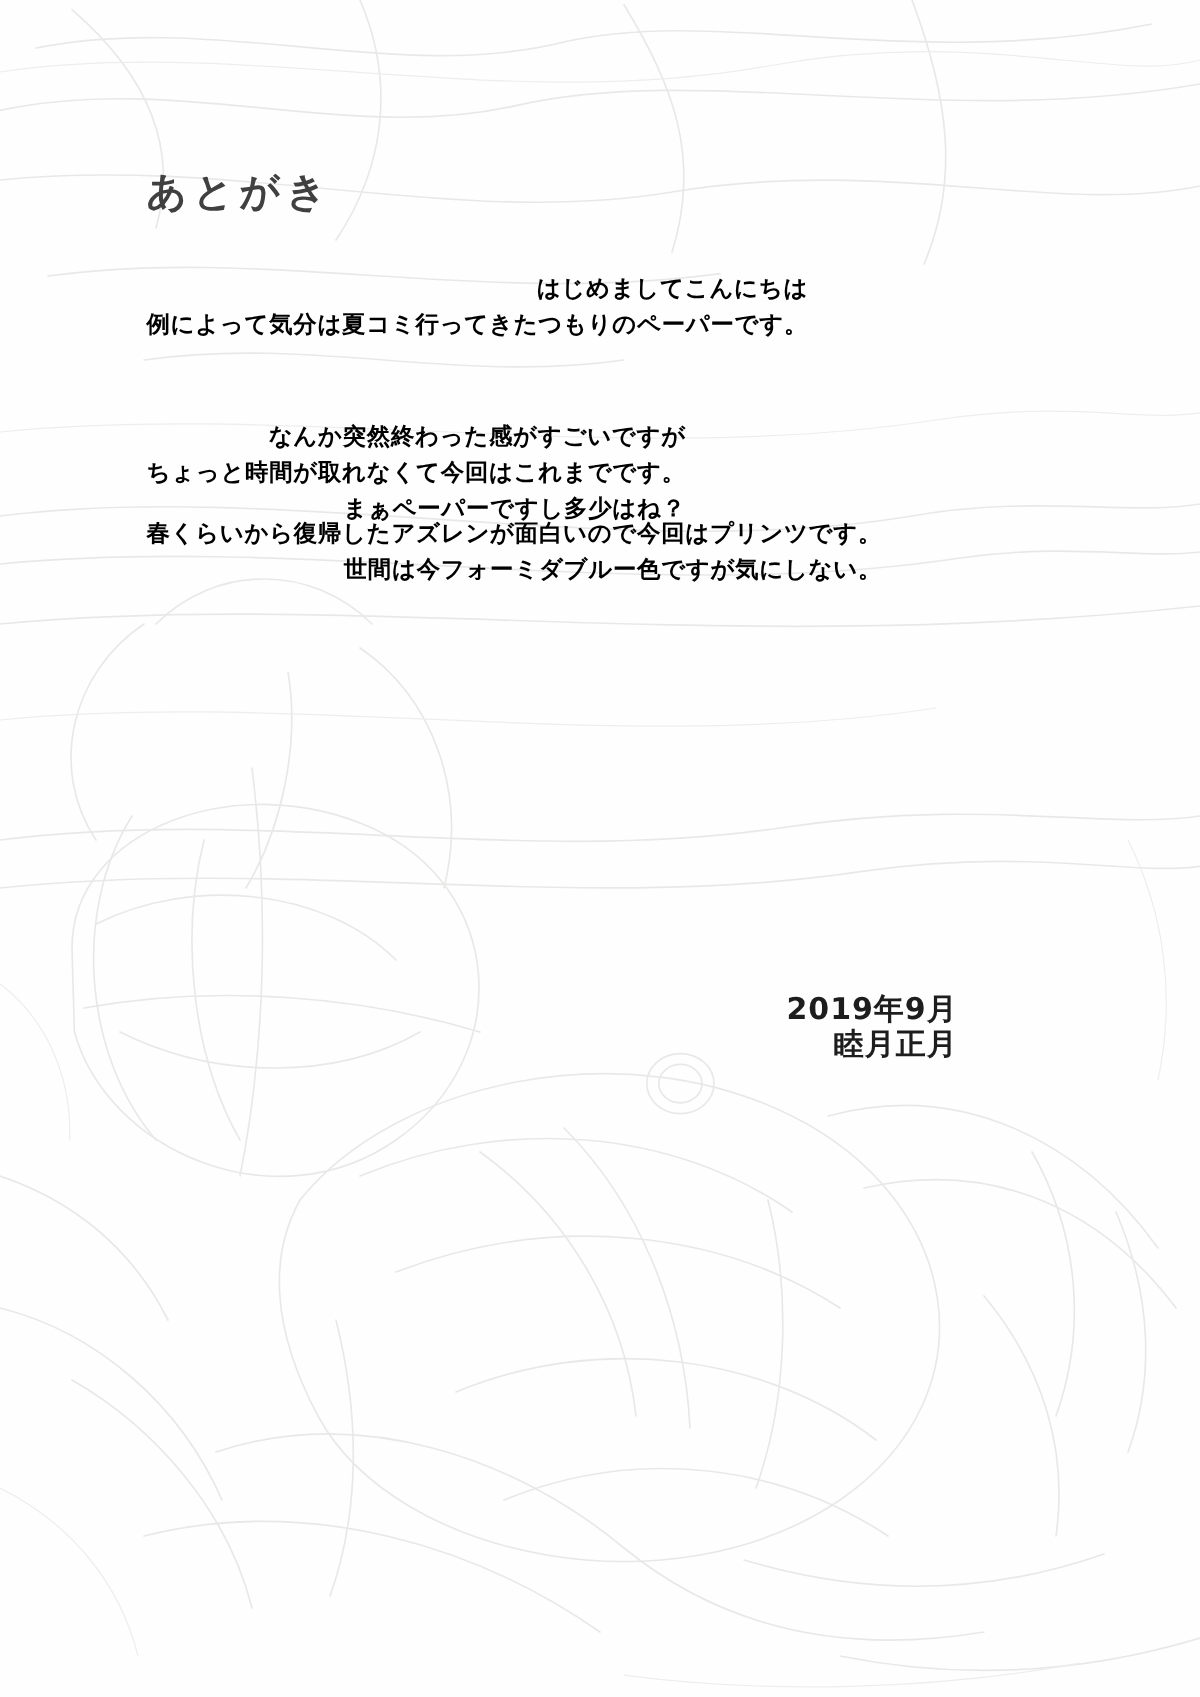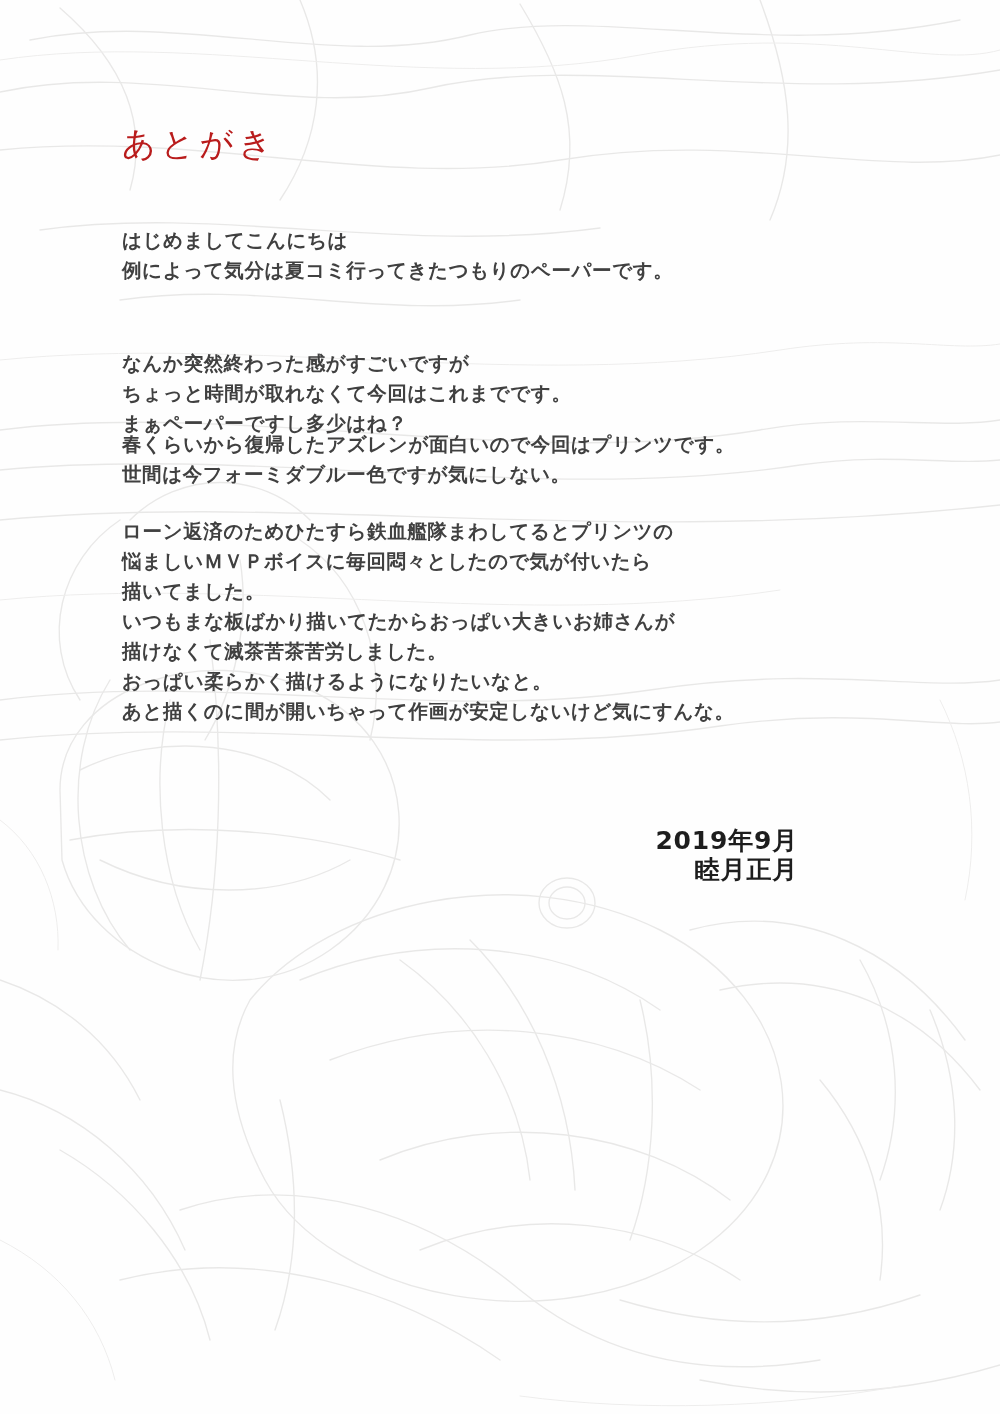--- a/index.html
+++ b/index.html
@@ -37,38 +37,39 @@
     position: absolute;
     left: 0;
     top: 0;
     width: 1000px;
     height: 1414px;
   }
 
   .afterword-title {
     position: absolute;
     left: 122px;
-    top: 122px;
+    top: 138px;
     font-family: "DejaVu Sans", sans-serif;
     font-size: 33px;
-    font-weight: 400;
+    font-weight: 700;
     letter-spacing: 5px;
-    color: #b91c1c;
+    color: #404040;
   }
 
   .body-block {
     position: absolute;
     left: 122px;
     font-family: "DejaVu Sans", sans-serif;
     font-size: 19.5px;
     font-weight: 700;
     line-height: 30px;
     letter-spacing: 0.6px;
-    color: #404040;
+    color: #000000;
     white-space: pre-wrap;
+    text-align: right;
   }
 
   #para-1 { top: 226px; }
   #para-2 { top: 313px; margin-top: 36px; }
   #para-3 { top: 430px; }
   #para-4 { top: 517px; }
 
   .sign-block {
     position: absolute;
     font-family: "DejaVu Sans", sans-serif;
@@ -172,26 +173,19 @@
     <div class="body-block" id="para-1">はじめましてこんにちは
 例によって気分は夏コミ行ってきたつもりのペーパーです。</div>
 
     <div class="body-block" id="para-2">なんか突然終わった感がすごいですが
 ちょっと時間が取れなくて今回はこれまでです。
 まぁペーパーですし多少はね？</div>
 
     <div class="body-block" id="para-3">春くらいから復帰したアズレンが面白いので今回はプリンツです。
 世間は今フォーミダブルー色ですが気にしない。</div>
 
-    <div class="body-block" id="para-4">ローン返済のためひたすら鉄血艦隊まわしてるとプリンツの
-悩ましいＭＶＰボイスに毎回悶々としたので気が付いたら
-描いてました。
-いつもまな板ばかり描いてたからおっぱい大きいお姉さんが
-描けなくて滅茶苦茶苦労しました。
-おっぱい柔らかく描けるようになりたいなと。
-あと描くのに間が開いちゃって作画が安定しないけど気にすんな。</div>
 
     <div class="sign-block" id="sign-date">2019年9月</div>
 
     <div class="sign-block" id="sign-name">睦月正月</div>
 
   </div>
 </div>
 
 </body></html>

